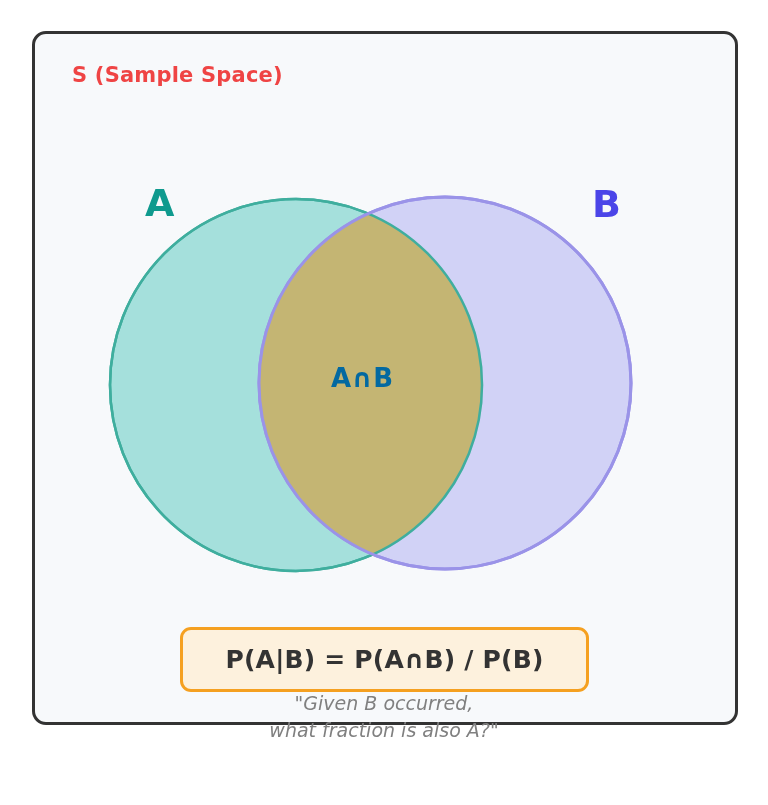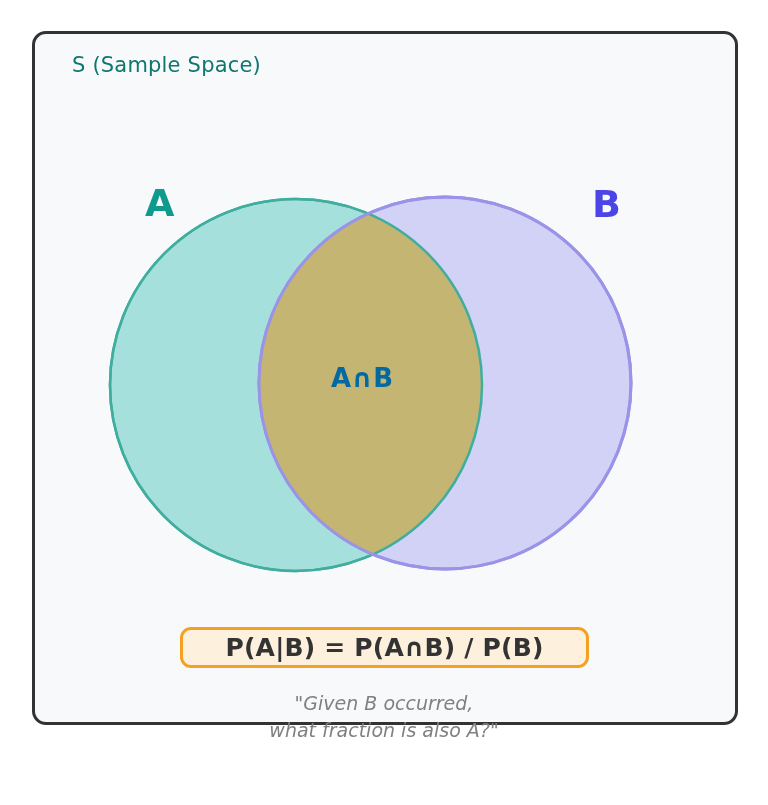--- a/index.html
+++ b/index.html
@@ -27,24 +27,24 @@
     width: 706px;
     height: 694px;
     box-sizing: border-box;
     border: 3px solid #333333;
     border-radius: 14px;
     background: #f7f9fb;
   }
   #sample-space-label {
     position: absolute;
     left: 72px;
-    top: 53px;
+    top: 63px;
     font-size: 21px;
-    font-weight: normal;
-    color: #0f766e;
+    font-weight: bold;
+    color: #ef4444;
     letter-spacing: 0.2px;
     white-space: nowrap;
   }
 
   
   #venn-svg {
     position: absolute;
     left: 0;
     top: 0;
     width: 768px;
@@ -79,21 +79,21 @@
     white-space: nowrap;
     letter-spacing: 0.5px;
   }
 
   
   #formula-box {
     position: absolute;
     left: 180px;
     top: 627px;
     width: 409px;
-    height: 41px;
+    height: 65px;
     box-sizing: border-box;
     border: 3px solid #f5a020;
     border-radius: 11px;
     background: #fdf1dd;
     display: flex;
     align-items: center;
     justify-content: center;
   }
   #formula-text {
     font-size: 25px;

